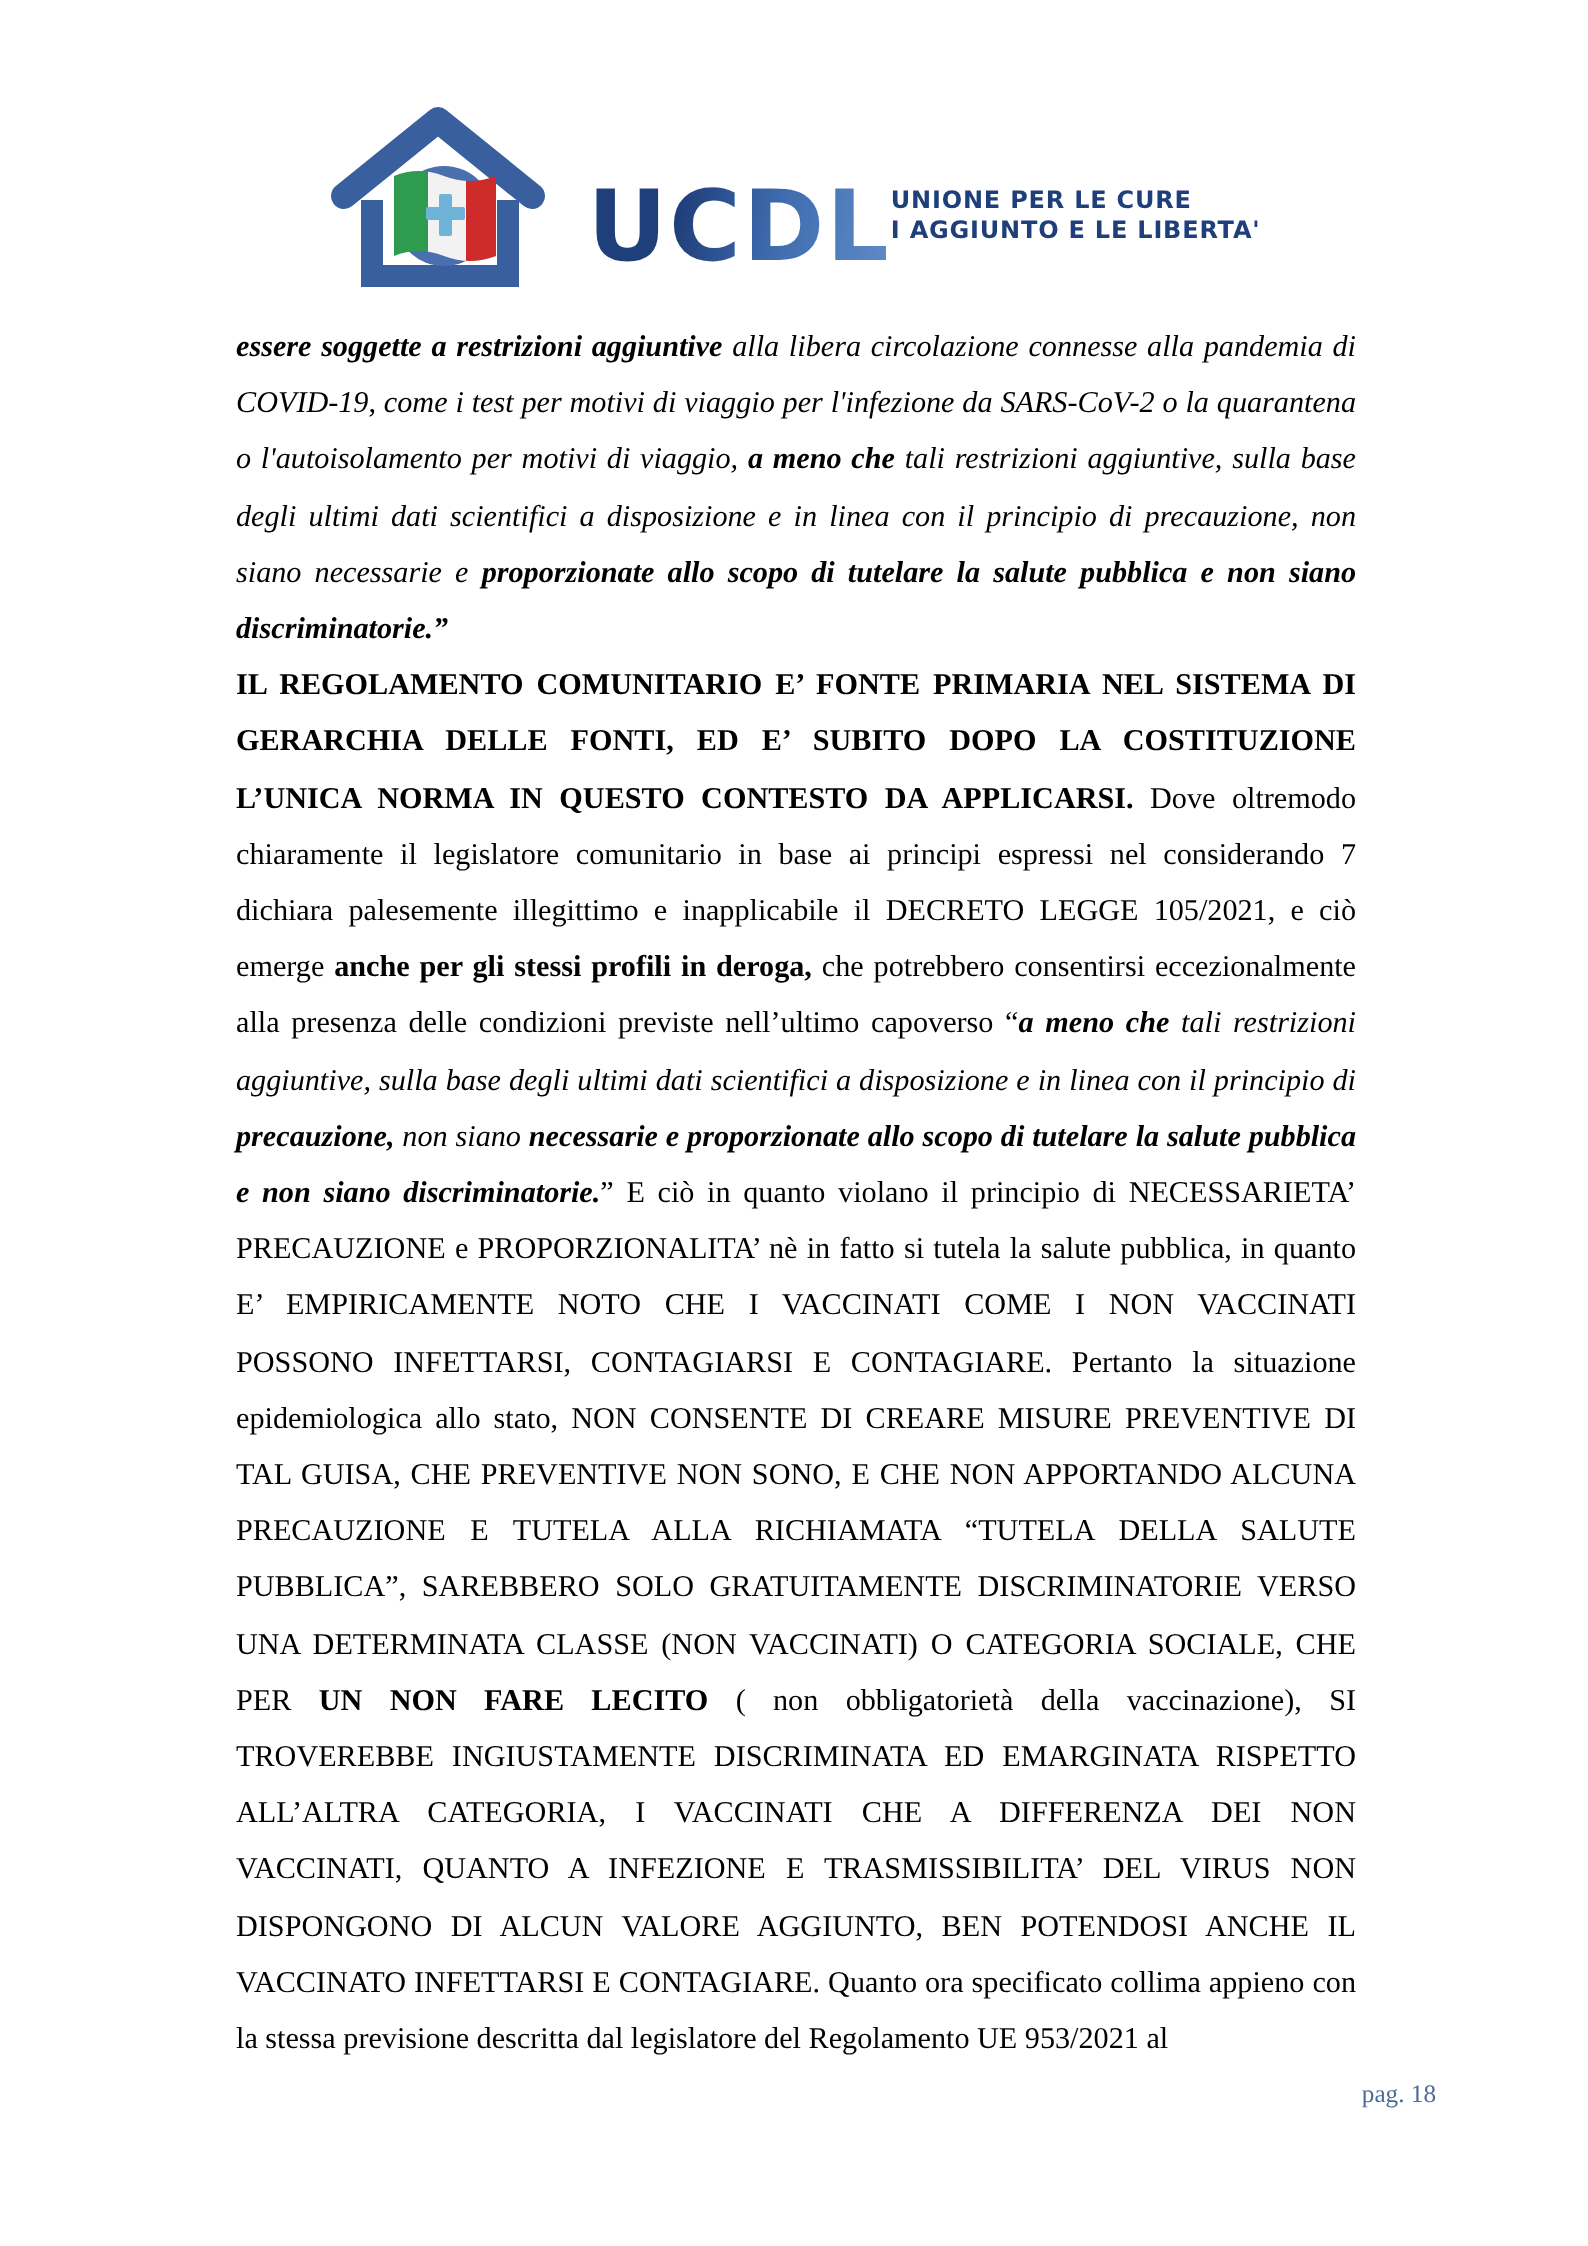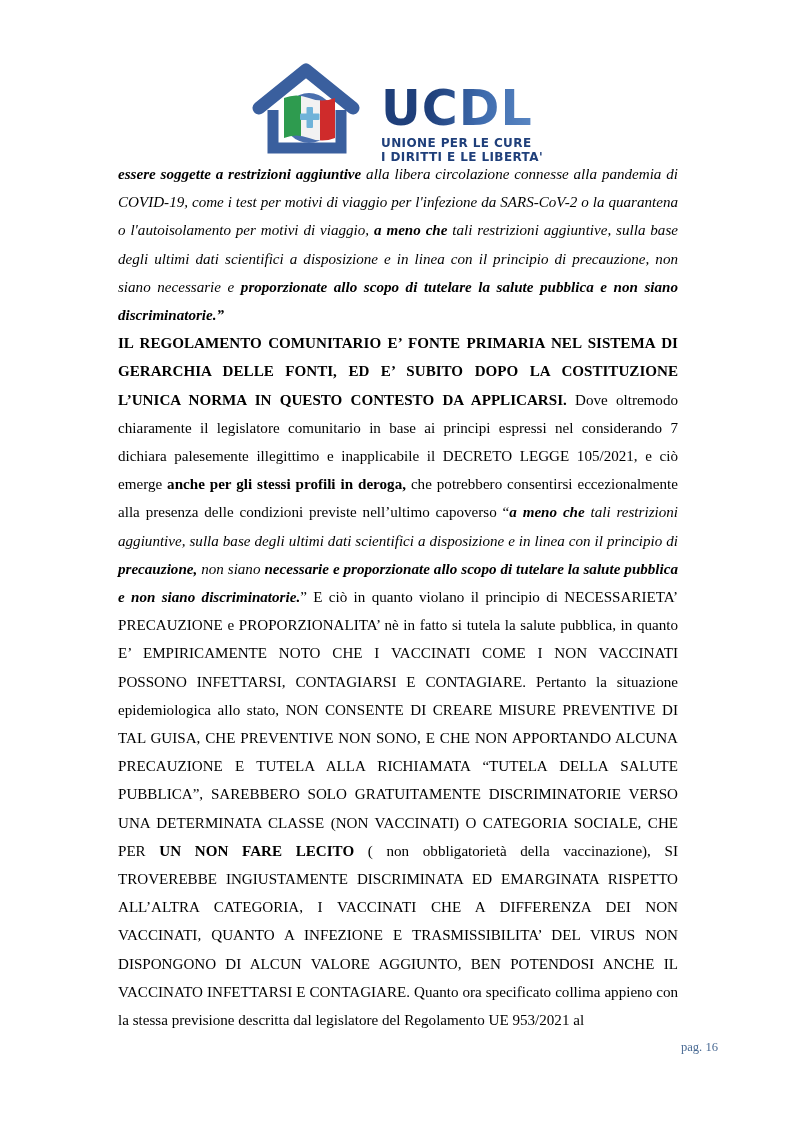--- a/index.html
+++ b/index.html
@@ -42,21 +42,21 @@
 
   .logo-mark {
     width: 118px;
     height: 92px;
     position: relative;
     flex: none;
   }
 
   .logo-word {
     display: flex;
-    flex-direction: column;
+    flex-direction: row;
     padding-top: 2px;
     margin-top: 31px;
   }
 
   .logo-ucdl {
     font-family: "DejaVu Sans", sans-serif;
     font-weight: bold;
     font-size: 49px;
     letter-spacing: 1px;
     line-height: 0.98;
@@ -147,30 +147,30 @@
               <rect x="49" y="51.5" width="19.5" height="6.5" rx="1"></rect>
             </g>
           </g>
         </svg>
       </div>
 
       <div class="logo-word">
         <div class="logo-ucdl">UCDL</div>
         <div class="logo-tag">
           <div>UNIONE PER LE CURE</div>
-          <div>I DIRITTI E LE LIBERTA'</div>
+          <div>I AGGIUNTO E LE LIBERTA'</div>
         </div>
       </div>
 
     </div>
   </div>
 
   <div class="content">
 
     <p class="para italic"><span class="bi">essere soggette a restrizioni aggiuntive</span><span> alla libera circolazione connesse alla pandemia di COVID-19, come i test per motivi di viaggio per l'infezione da SARS-CoV-2 o la quarantena o l'autoisolamento per motivi di viaggio, </span><span class="b">a meno che</span><span> tali restrizioni aggiuntive, sulla base degli ultimi dati scientifici a disposizione e in linea con il principio di precauzione, non siano necessarie e </span><span class="b">proporzionate allo scopo di tutelare la salute pubblica e non siano discriminatorie.”</span></p>
 
     <p class="para"><span class="capsb">IL REGOLAMENTO COMUNITARIO E’ FONTE PRIMARIA NEL SISTEMA DI GERARCHIA DELLE FONTI, ED E’ SUBITO DOPO LA COSTITUZIONE L’UNICA NORMA IN QUESTO CONTESTO DA APPLICARSI.</span><span> Dove oltremodo chiaramente il legislatore comunitario in base ai principi espressi nel considerando 7 dichiara palesemente illegittimo e inapplicabile il DECRETO LEGGE 105/2021, e ciò emerge </span><span class="b">anche per gli stessi profili in deroga,</span><span> che potrebbero consentirsi eccezionalmente alla presenza delle condizioni previste nell’ultimo capoverso “</span><span class="bi">a meno che</span><span class="i"> tali restrizioni aggiuntive, sulla base degli ultimi dati scientifici a disposizione e in linea con il principio di </span><span class="bi">precauzione,</span><span class="i"> non siano </span><span class="bi">necessarie e proporzionate allo scopo di tutelare la salute pubblica e non siano discriminatorie.</span><span>” E ciò in quanto violano il principio di NECESSARIETA’ PRECAUZIONE e PROPORZIONALITA’ nè in fatto si tutela la salute pubblica, in quanto E’ EMPIRICAMENTE NOTO CHE I VACCINATI COME I NON VACCINATI POSSONO INFETTARSI, CONTAGIARSI E CONTAGIARE. Pertanto la situazione epidemiologica allo stato, NON CONSENTE DI CREARE MISURE PREVENTIVE DI TAL GUISA, CHE PREVENTIVE NON SONO, E CHE NON APPORTANDO ALCUNA PRECAUZIONE E TUTELA ALLA RICHIAMATA “TUTELA DELLA SALUTE PUBBLICA”, SAREBBERO SOLO GRATUITAMENTE DISCRIMINATORIE VERSO UNA DETERMINATA CLASSE (NON VACCINATI) O CATEGORIA SOCIALE, CHE PER </span><span class="b">UN NON FARE LECITO</span><span> ( non obbligatorietà della vaccinazione), SI TROVEREBBE INGIUSTAMENTE DISCRIMINATA ED EMARGINATA RISPETTO ALL’ALTRA CATEGORIA, I VACCINATI CHE A DIFFERENZA DEI NON VACCINATI, QUANTO A INFEZIONE E TRASMISSIBILITA’ DEL VIRUS NON DISPONGONO DI ALCUN VALORE AGGIUNTO, BEN POTENDOSI ANCHE IL VACCINATO INFETTARSI E CONTAGIARE.  Quanto ora specificato collima appieno con la stessa previsione descritta dal legislatore del Regolamento UE 953/2021 al</span></p>
 
   </div>
 
-  <div class="footer">pag. 16</div>
+  <div class="footer">pag. 18</div>
 
 </div>
 
 </body></html>

